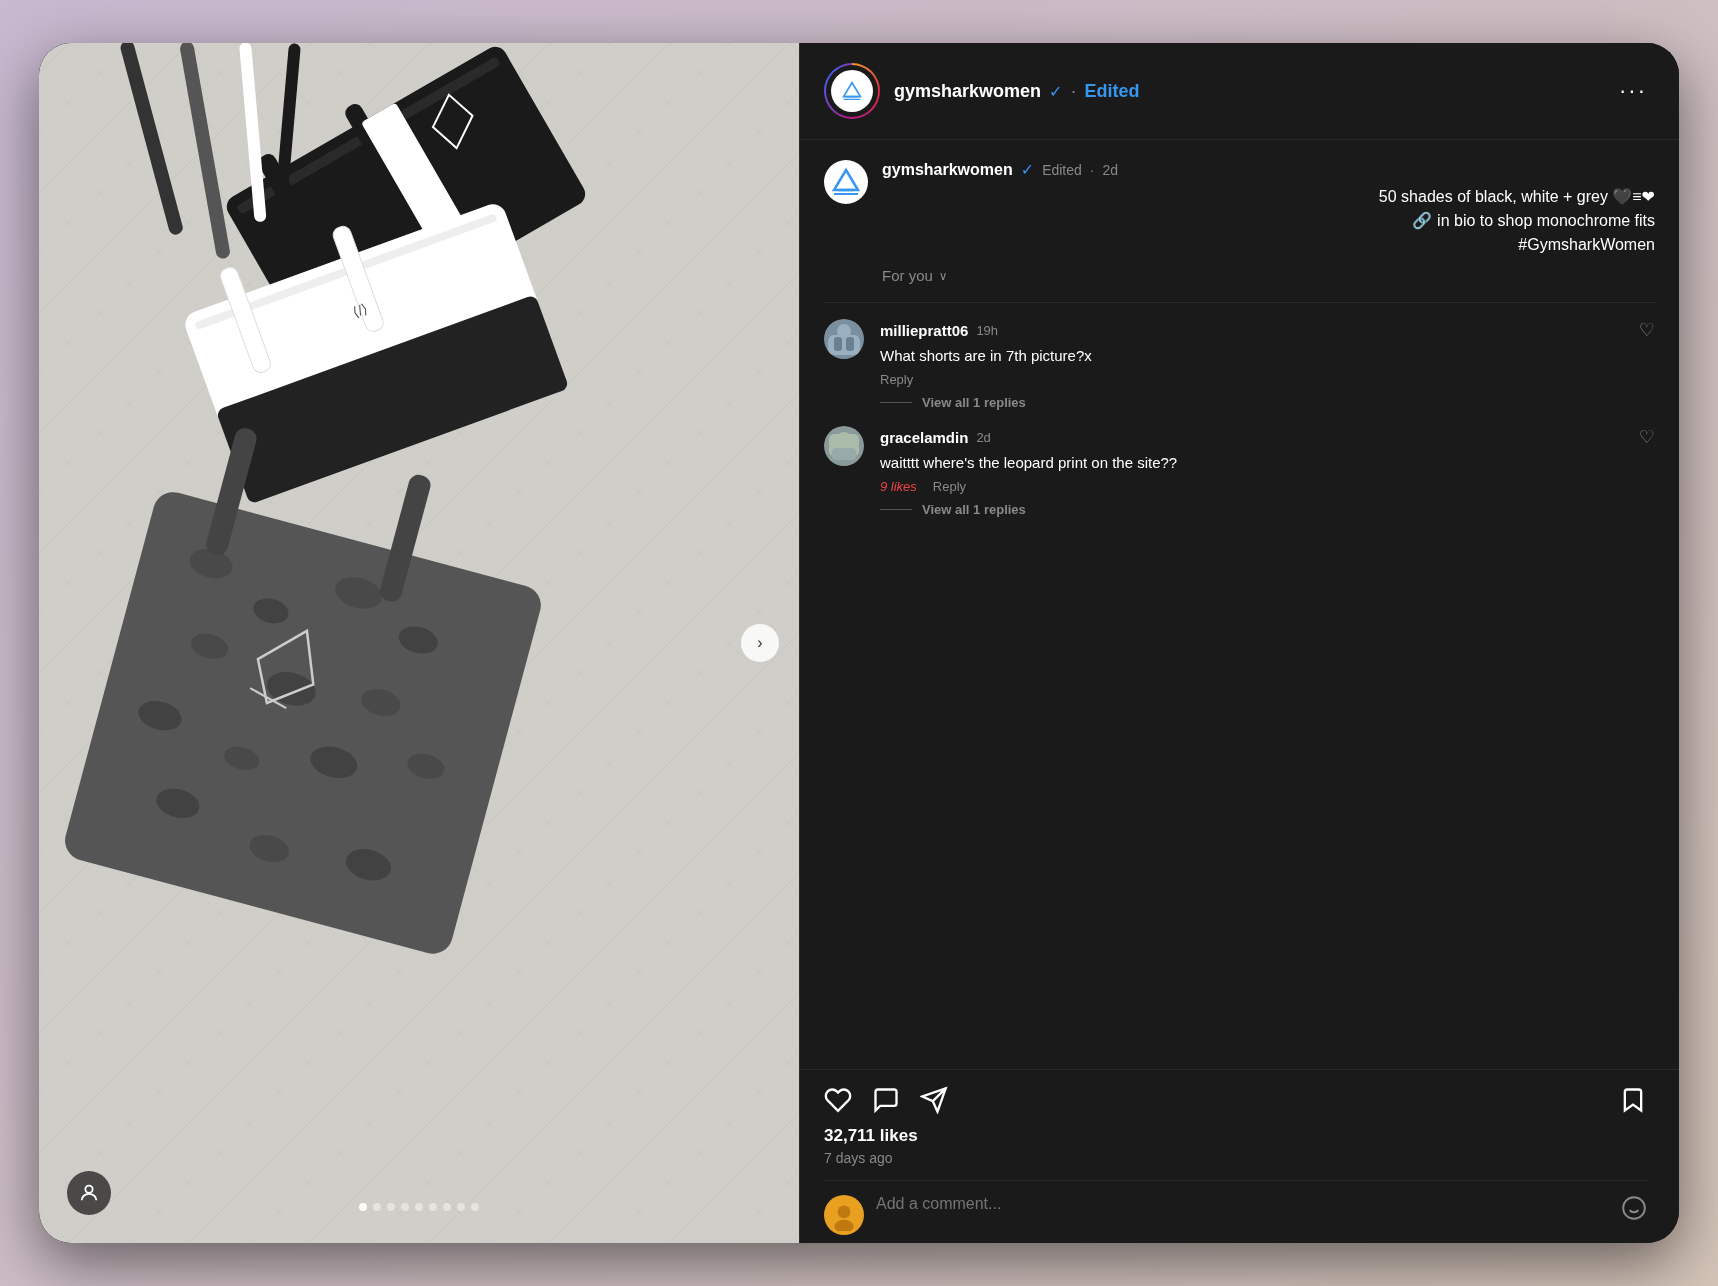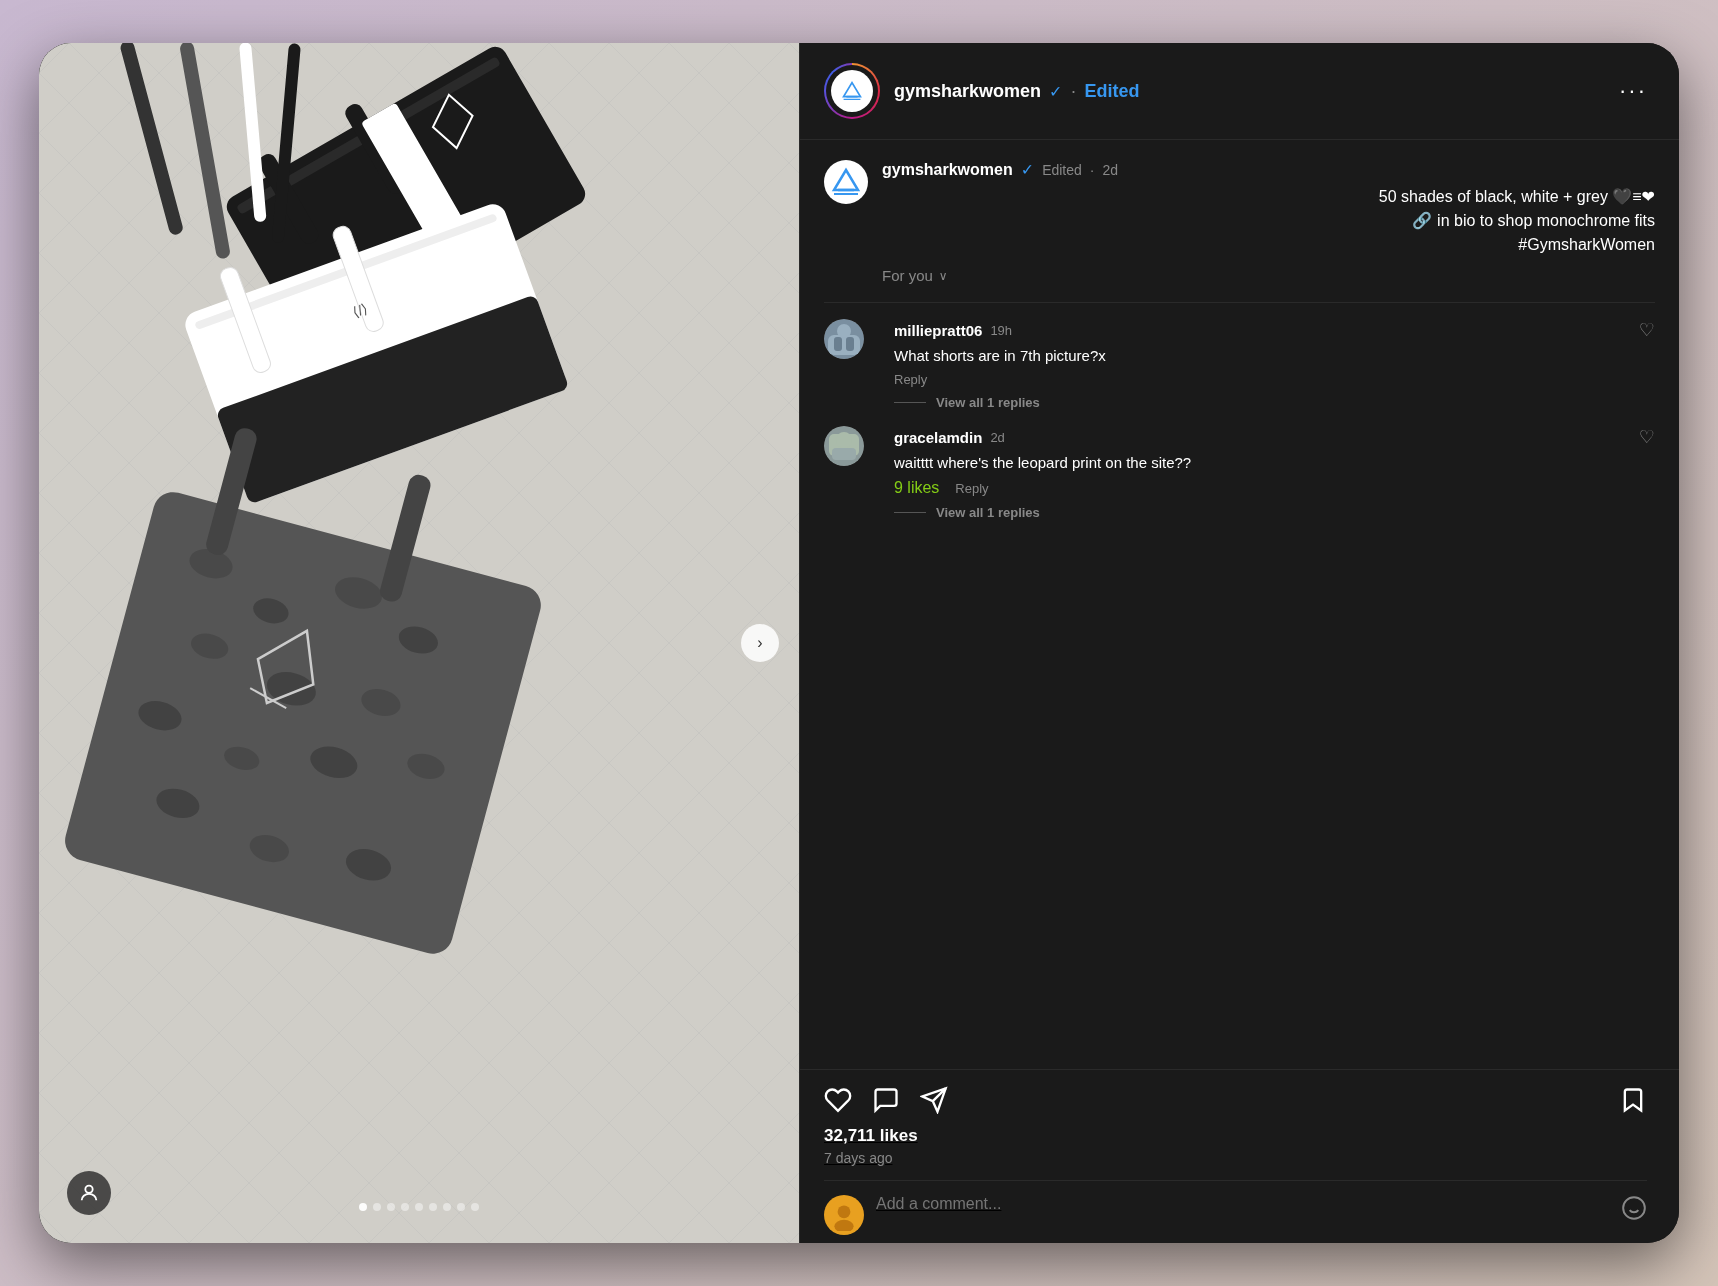--- a/index.html
+++ b/index.html
@@ -231,21 +231,21 @@
     }
     
     .divider {
       height: 1px;
       background: #2a2a2a;
       margin: 6px 0 16px 0;
     }
     
     .comment-item {
       display: flex;
-      gap: 30px;
+      gap: 16px;
       margin-bottom: 16px;
     }
     .comment-user-avatar {
       width: 40px;
       height: 40px;
       border-radius: 50%;
       flex-shrink: 0;
       overflow: hidden;
       background: #555;
     }
@@ -272,22 +272,23 @@
       font-size: 15px;
       line-height: 1.4;
     }
     .comment-actions {
       display: flex;
       align-items: center;
       gap: 16px;
       margin-top: 6px;
     }
     .comment-likes {
-      color: #84cc16;
-      font-size: 16px;
+      color: #ef4444;
+      font-size: 13px;
+      font-style: italic;
     }
     .reply-btn {
       color: #888;
       font-size: 13px;
       font-weight: 400;
       cursor: pointer;
       background: none;
       border: none;
     }
     .comment-like-icon {
@@ -311,21 +312,20 @@
     }
     .view-replies-text {
       color: #888;
       font-size: 13px;
       font-weight: 600;
     }
     
     .actions-bar {
       border-top: 1px solid #2a2a2a;
       padding: 16px 32px 8px 24px;
-      text-decoration: underline;
     }
     .action-icons {
       display: flex;
       align-items: center;
       margin-bottom: 12px;
     }
     .action-icon-btn {
       background: none;
       border: none;
       cursor: pointer;

